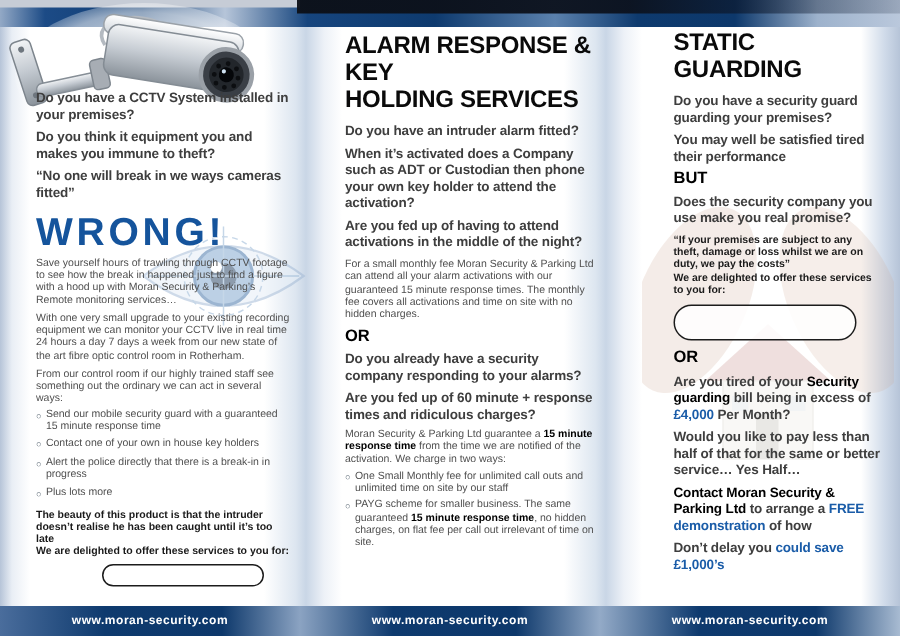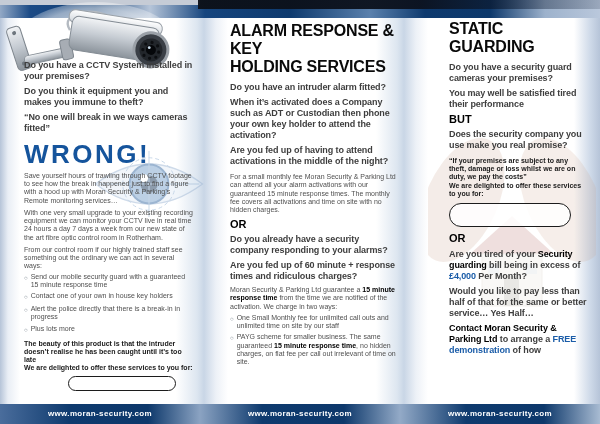--- a/index.html
+++ b/index.html
@@ -171,31 +171,32 @@
       <span class="bt">One Small Monthly fee for unlimited call outs and unlimited time on site by our staff</span>
     </div>
     <div class="bullet">
       <span class="dot">○</span>
       <span class="bt"><span>PAYG scheme for smaller business. The same guaranteed </span><b class="blk">15 minute response time</b><span>, no hidden charges, on flat fee per call out irrelevant of time on site.</span></span>
     </div>
   </section>
 
   <section class="panel panel-right">
     <div class="h1 mb6">STATIC GUARDING</div>
-    <div class="q mb4">Do you have a security guard cameras your premises?</div>
+    <div class="q mb4">Do you have a security guard guarding your premises?</div>
     <div class="q mb4">You may well be satisfied tired their performance</div>
     <div class="or mb4">BUT</div>
     <div class="q mb6">Does the security company you use make you real promise?</div>
     <div class="smb">“If your premises are subject to any theft, damage or loss whilst we are on duty, we pay the costs”</div>
     <div class="smb">We are delighted to offer these services to you for:</div>
     <div class="price-box box-right"></div>
     <div class="or mb5">OR</div>
     <div class="q mb4"><span>Are you tired of your </span><span class="blk">Security guarding</span><span> bill being in excess of </span><span class="blu">£4,000</span><span> Per Month?</span></div>
     <div class="q mb4">Would you like to pay less than half of that for the same or better service… Yes Half…</div>
     <div class="q mb4"><span class="blk">Contact Moran Security &amp; Parking Ltd</span><span> to arrange a </span><span class="blu">FREE demonstration</span><span> of how</span></div>
+    <div class="q"><span>Don’t delay you </span><span class="blu">could save £1,000’s</span></div>
   </section>
 
   <div class="footer">
     <div class="footer-cell">www.moran-security.com</div>
     <div class="footer-cell">www.moran-security.com</div>
     <div class="footer-cell">www.moran-security.com</div>
   </div>
 
 </div>
 

